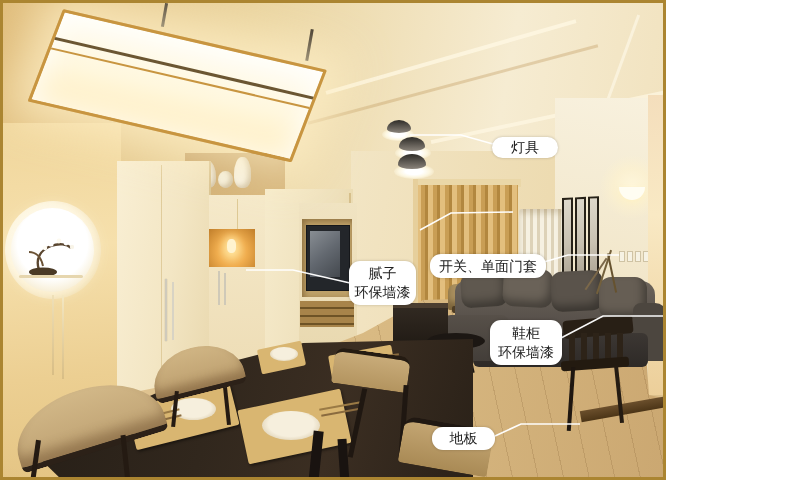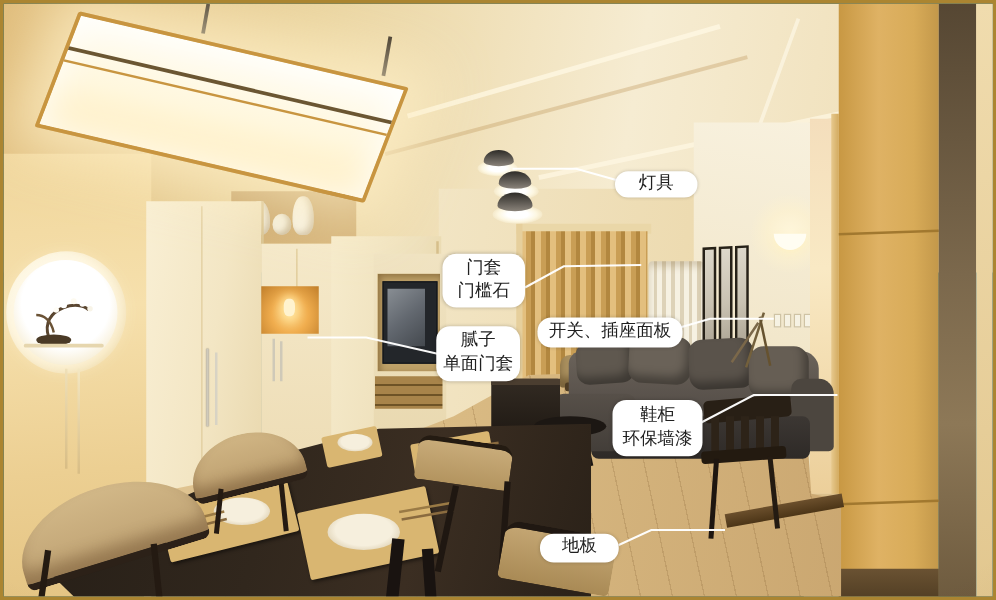--- a/index.html
+++ b/index.html
@@ -1,20 +1,20 @@
 <!DOCTYPE html>
 <html style="--frame-gold: #ab8531; --label-bg: #ffffff; --label-text: #202020; --leader-line: #ffffff; --ceiling-warm: #ecd6a4; --wall-cream: #f2e6c8; --curtain-gold: #c99e55; --cabinet-gold: #d8ab58; --sofa-gray: #57504a; --table-wood-dark: #2a211a; --floor-wood: #d9ba83; --lamp-glow: #fff6dd;"><head>
 <meta charset="utf-8">
 <title>Annotated room</title>
 <style>
   html,body{margin:0;padding:0;background:#fff;}
   .canvas{
-    position:relative;width:797px;height:480px;box-sizing:border-box;
+    position:relative;width:666px;height:480px;box-sizing:border-box;
     border:3px solid var(--frame-gold,#ab8531);overflow:hidden;
-    background:#0369a1;font-family:Liberation Mono, monospace;
+    background:#0369a1;font-family:Liberation Serif, serif;
   }
   .p{position:absolute;}
   .label{
     position:absolute;display:flex;align-items:center;justify-content:center;
     text-align:center;background:var(--label-bg,#ffffff);color:var(--label-text,#202020);
     font-size:14px;line-height:19px;border-radius:11px;white-space:pre-line;
     box-shadow:0 0 3px rgba(0,0,0,.22);z-index:40;
   }
   .leaders{position:absolute;left:0;top:0;width:797px;height:480px;z-index:35;pointer-events:none;}
   .leaders polyline{fill:none;stroke:var(--leader-line,#ffffff);stroke-width:1.6;opacity:.97;}
@@ -187,22 +187,20 @@
   <svg class="leaders" viewBox="0 0 797 480">
     <polyline points="407,132 458,132 490,141"></polyline>
     <polyline points="417,227 448,210 510,209"></polyline>
     <polyline points="541,259 565,252 616,252"></polyline>
     <polyline points="347,280 290,267 243,267"></polyline>
     <polyline points="558,335 600,313 667,313"></polyline>
     <polyline points="492,433 518,421 577,421"></polyline>
   </svg>
 
   <div class="label" style="left:489px;top:134px;width:66px;height:21px;">灯具</div>
-  <div class="label" style="left:351px;top:200px;width:66px;height:43px;">门套
-门槛石</div>
-  <div class="label" style="left:427px;top:251px;width:116px;height:24px;">开关、插座面板</div>
+  <div class="label" style="left:427px;top:251px;width:116px;height:24px;">开关、单面门套</div>
   <div class="label" style="left:346px;top:258px;width:67px;height:44px;">腻子
-单面门套</div>
+环保墙漆</div>
   <div class="label" style="left:487px;top:317px;width:72px;height:45px;">鞋柜
 环保墙漆</div>
   <div class="label" style="left:429px;top:424px;width:63px;height:23px;">地板</div>
 
 </div>
 
 </body></html>

